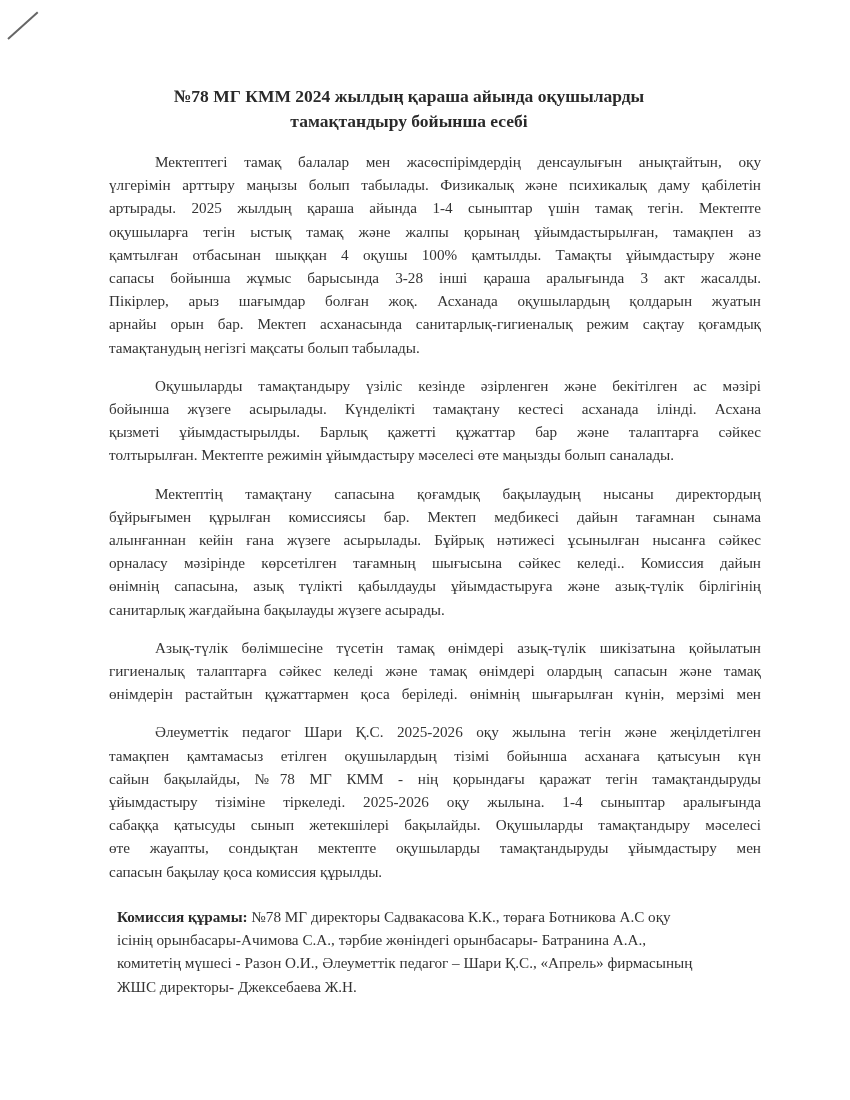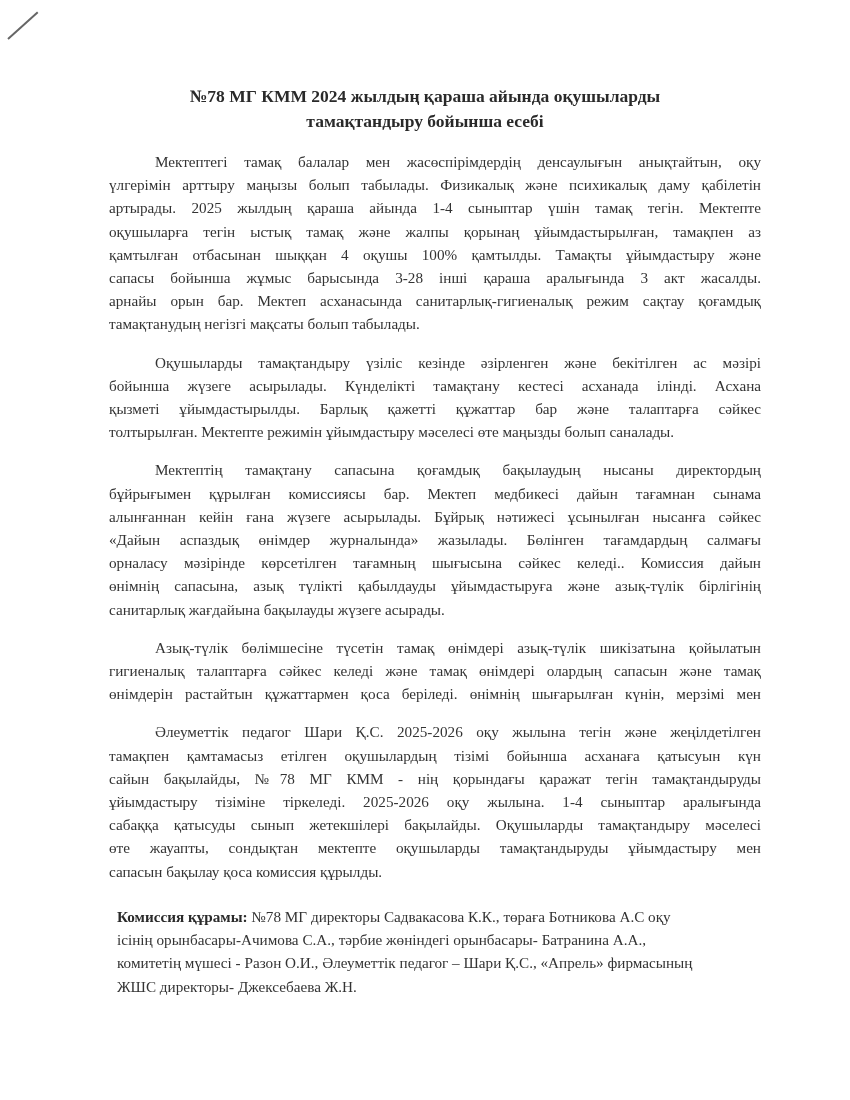--- a/index.html
+++ b/index.html
@@ -1,20 +1,20 @@
 <!DOCTYPE html>
 <html><head>
 <meta charset="utf-8">
 <style>
   html, body { margin: 0; padding: 0; background: #ffffff; }
   body { width: 850px; height: 1100px; position: relative; overflow: hidden;
          font-family: "Liberation Serif", "DejaVu Serif", serif; color: #2b2b2b; }
   .scan-mark { position: absolute; left: 8px; top: 6px; width: 40px; height: 2px;
                background: #666; transform-origin: left center; transform: translate(0, 32px) rotate(-42deg); }
-  .title { position: absolute; left: 100px; top: 84px; width: 650px; text-align: center;
+  .title { position: absolute; left: 84px; top: 84px; width: 650px; text-align: center;
            font-weight: bold; font-size: 17.5px; line-height: 25px; color: #2a2a2a; }
   .title div { white-space: nowrap; }
   .body { position: absolute; left: 109px; top: 150px; width: 652px; font-size: 15.2px;
           line-height: 23.2px; text-align: justify; color: #333; }
   .para { text-indent: 46px; margin: 0 0 15px 0; }
   .para .ln { display: block; text-align: justify; text-align-last: justify; white-space: nowrap; text-indent: 0; }
   .para .ln.first { padding-left: 46px; }
   .para .ln.last { text-align-last: left; }
   .commission { position: absolute; left: 117px; top: 905px; width: 640px; font-size: 15.2px;
                 line-height: 23.2px; color: #333; }
@@ -32,34 +32,34 @@
 </div>
 
 <div class="body" id="body">
     <div class="para">
       <span class="ln first">Мектептегі тамақ балалар мен жасөспірімдердің денсаулығын анықтайтын, оқу</span>
       <span class="ln">үлгерімін  арттыру  маңызы болып табылады. Физикалық және психикалық даму қабілетін</span>
       <span class="ln">артырады.   2025 жылдың қараша  айында 1-4 сыныптар үшін тамақ тегін. Мектепте</span>
       <span class="ln">оқушыларға тегін ыстық тамақ және жалпы  қорынаң ұйымдастырылған, тамақпен аз</span>
       <span class="ln">қамтылған отбасынан шыққан 4 оқушы 100% қамтылды. Тамақты ұйымдастыру және</span>
       <span class="ln">сапасы бойынша жұмыс барысында   3-28 інші қараша  аралығында 3 акт жасалды.</span>
+      <span class="ln">Пікірлер, арыз  шағымдар  болған жоқ.  Асханада оқушылардың қолдарын жуатын</span>
       <span class="ln">арнайы орын бар. Мектеп асханасында санитарлық-гигиеналық режим сақтау қоғамдық</span>
       <span class="ln last">тамақтанудың негізгі мақсаты болып табылады.</span>
     </div>
     <div class="para">
       <span class="ln first">Оқушыларды тамақтандыру үзіліс кезінде әзірленген және бекітілген ас мәзірі</span>
       <span class="ln">бойынша жүзеге асырылады. Күнделікті тамақтану кестесі асханада ілінді. Асхана</span>
       <span class="ln">қызметі ұйымдастырылды. Барлық қажетті құжаттар бар және талаптарға сәйкес</span>
       <span class="ln last">толтырылған. Мектепте  режимін ұйымдастыру мәселесі өте маңызды болып саналады.</span>
     </div>
     <div class="para">
       <span class="ln first">Мектептің тамақтану сапасына қоғамдық бақылаудың нысаны директордың</span>
       <span class="ln">бұйрығымен құрылған комиссиясы бар. Мектеп медбикесі дайын тағамнан сынама</span>
       <span class="ln">алынғаннан кейін ғана жүзеге асырылады. Бұйрық  нәтижесі ұсынылған нысанға сәйкес</span>
-      <span class="ln">«Дайын аспаздық өнімдер  журналында» жазылады. Бөлінген тағамдардың салмағы</span>
       <span class="ln">орналасу мәзірінде көрсетілген тағамның шығысына сәйкес келеді.. Комиссия дайын</span>
       <span class="ln">өнімнің сапасына, азық түлікті қабылдауды ұйымдастыруға және азық-түлік бірлігінің</span>
       <span class="ln last">санитарлық жағдайына бақылауды жүзеге асырады.</span>
     </div>
     <div class="para">
       <span class="ln first">Азық-түлік бөлімшесіне түсетін тамақ өнімдері азық-түлік шикізатына қойылатын</span>
       <span class="ln">гигиеналық талаптарға сәйкес келеді және тамақ өнімдері олардың сапасын және тамақ</span>
       <span class="ln">өнімдерін растайтын құжаттармен қоса беріледі. өнімнің шығарылған күнін, мерзімі мен</span>
     </div>
     <div class="para">

